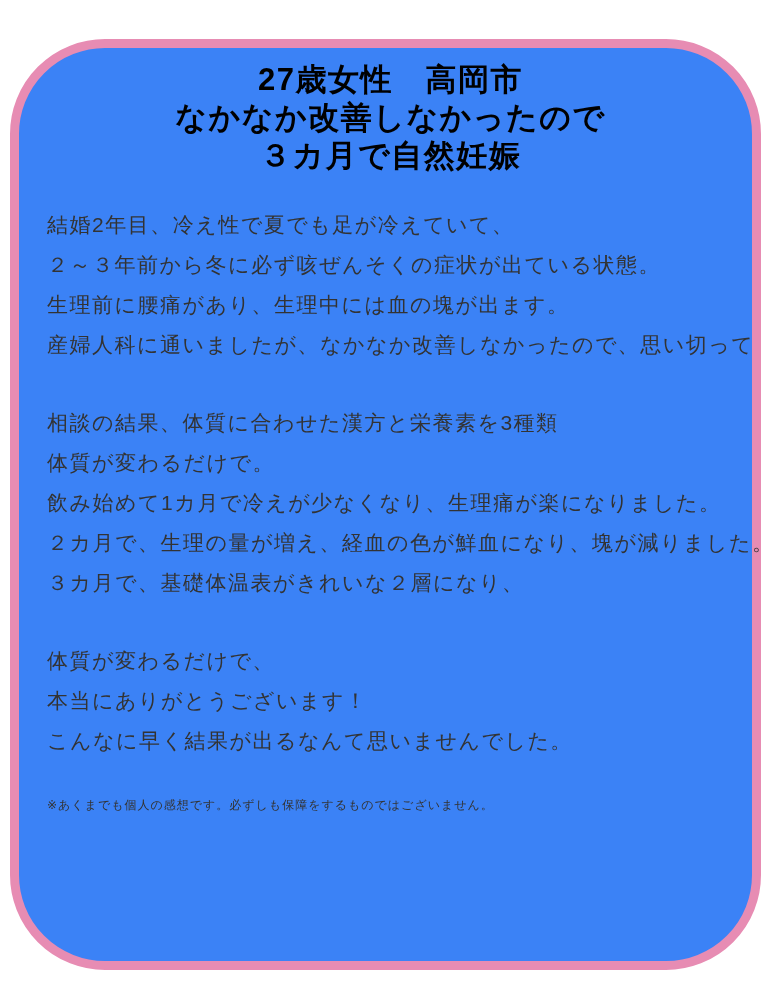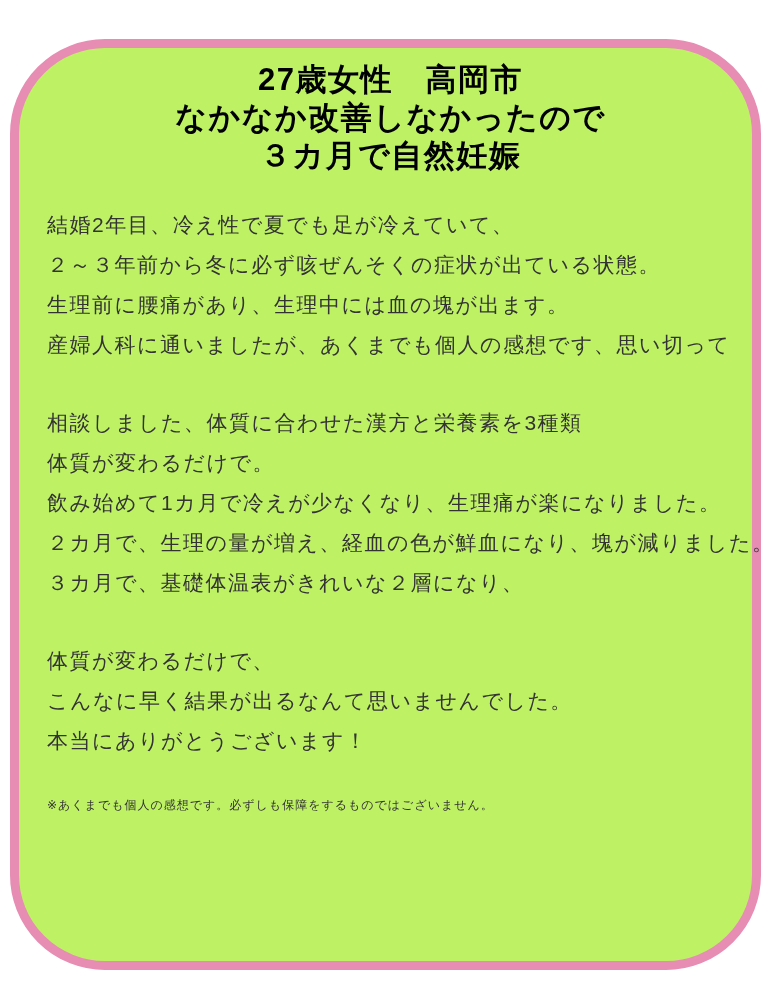--- a/index.html
+++ b/index.html
@@ -56,44 +56,44 @@
     margin-top: 24px;
     font-size: 12px;
     color: #333333;
     letter-spacing: 1px;
     white-space: nowrap;
   }
 </style>
 </head>
 <body>
 
-<div class="card" style="border-color: rgb(231, 140, 179); background: #bef264;">
+<div class="card" style="border-color: rgb(231, 140, 179); background: #3b82f6;">
   <h1 class="title">
     <span class="title-line">27歳女性　高岡市</span>
     <span class="title-line">なかなか改善しなかったので</span>
     <span class="title-line">３カ月で自然妊娠</span>
   </h1>
 
   <div class="body-text">
     <div class="para">
       <div class="line">結婚2年目、冷え性で夏でも足が冷えていて、</div>
       <div class="line">２～３年前から冬に必ず咳ぜんそくの症状が出ている状態。</div>
       <div class="line">生理前に腰痛があり、生理中には血の塊が出ます。</div>
-      <div class="line">産婦人科に通いましたが、あくまでも個人の感想です、思い切って</div>
+      <div class="line">産婦人科に通いましたが、なかなか改善しなかったので、思い切って</div>
     </div>
 
     <div class="para">
-      <div class="line">相談しました、体質に合わせた漢方と栄養素を3種類</div>
+      <div class="line">相談の結果、体質に合わせた漢方と栄養素を3種類</div>
       <div class="line">体質が変わるだけで。</div>
       <div class="line">飲み始めて1カ月で冷えが少なくなり、生理痛が楽になりました。</div>
       <div class="line">２カ月で、生理の量が増え、経血の色が鮮血になり、塊が減りました。</div>
       <div class="line">３カ月で、基礎体温表がきれいな２層になり、</div>
     </div>
 
     <div class="para">
       <div class="line">体質が変わるだけで、</div>
+      <div class="line">本当にありがとうございます！</div>
       <div class="line">こんなに早く結果が出るなんて思いませんでした。</div>
-      <div class="line">本当にありがとうございます！</div>
     </div>
 
     <div class="footnote">※あくまでも個人の感想です。必ずしも保障をするものではございません。</div>
   </div>
 </div>
 
 </body></html>

